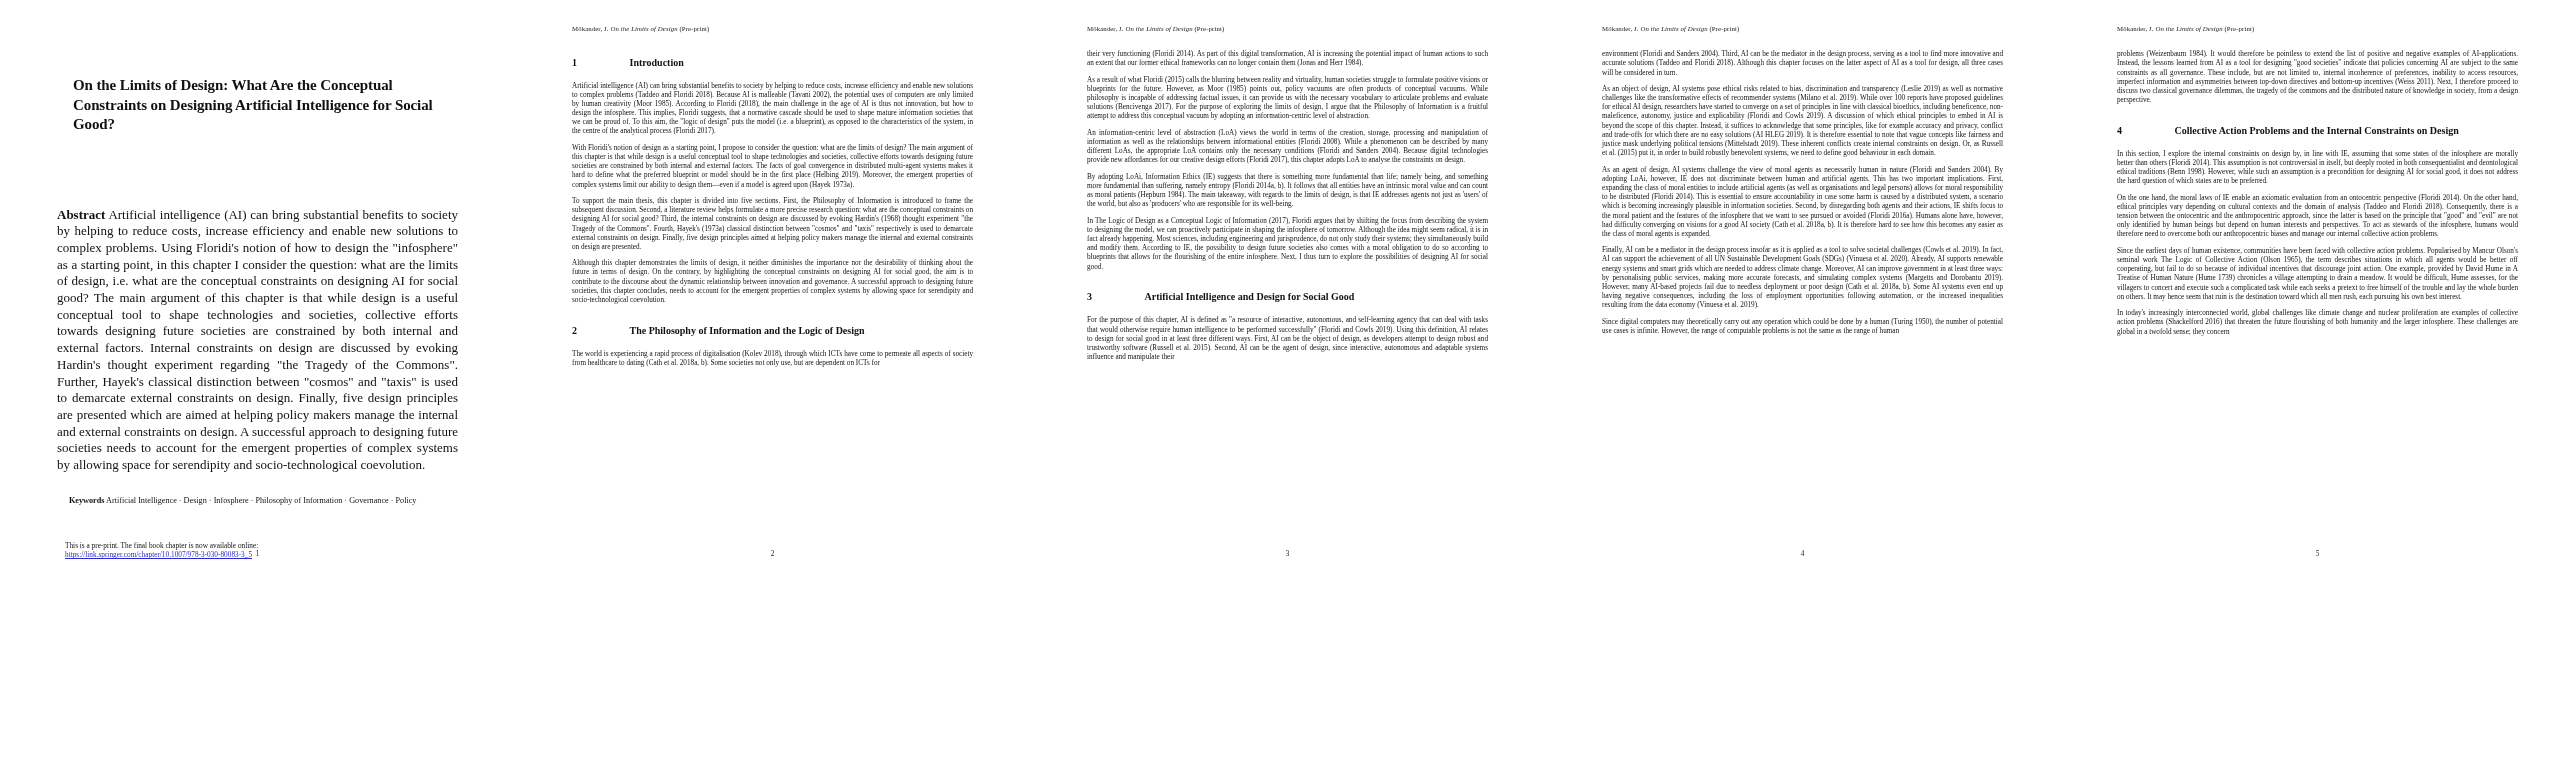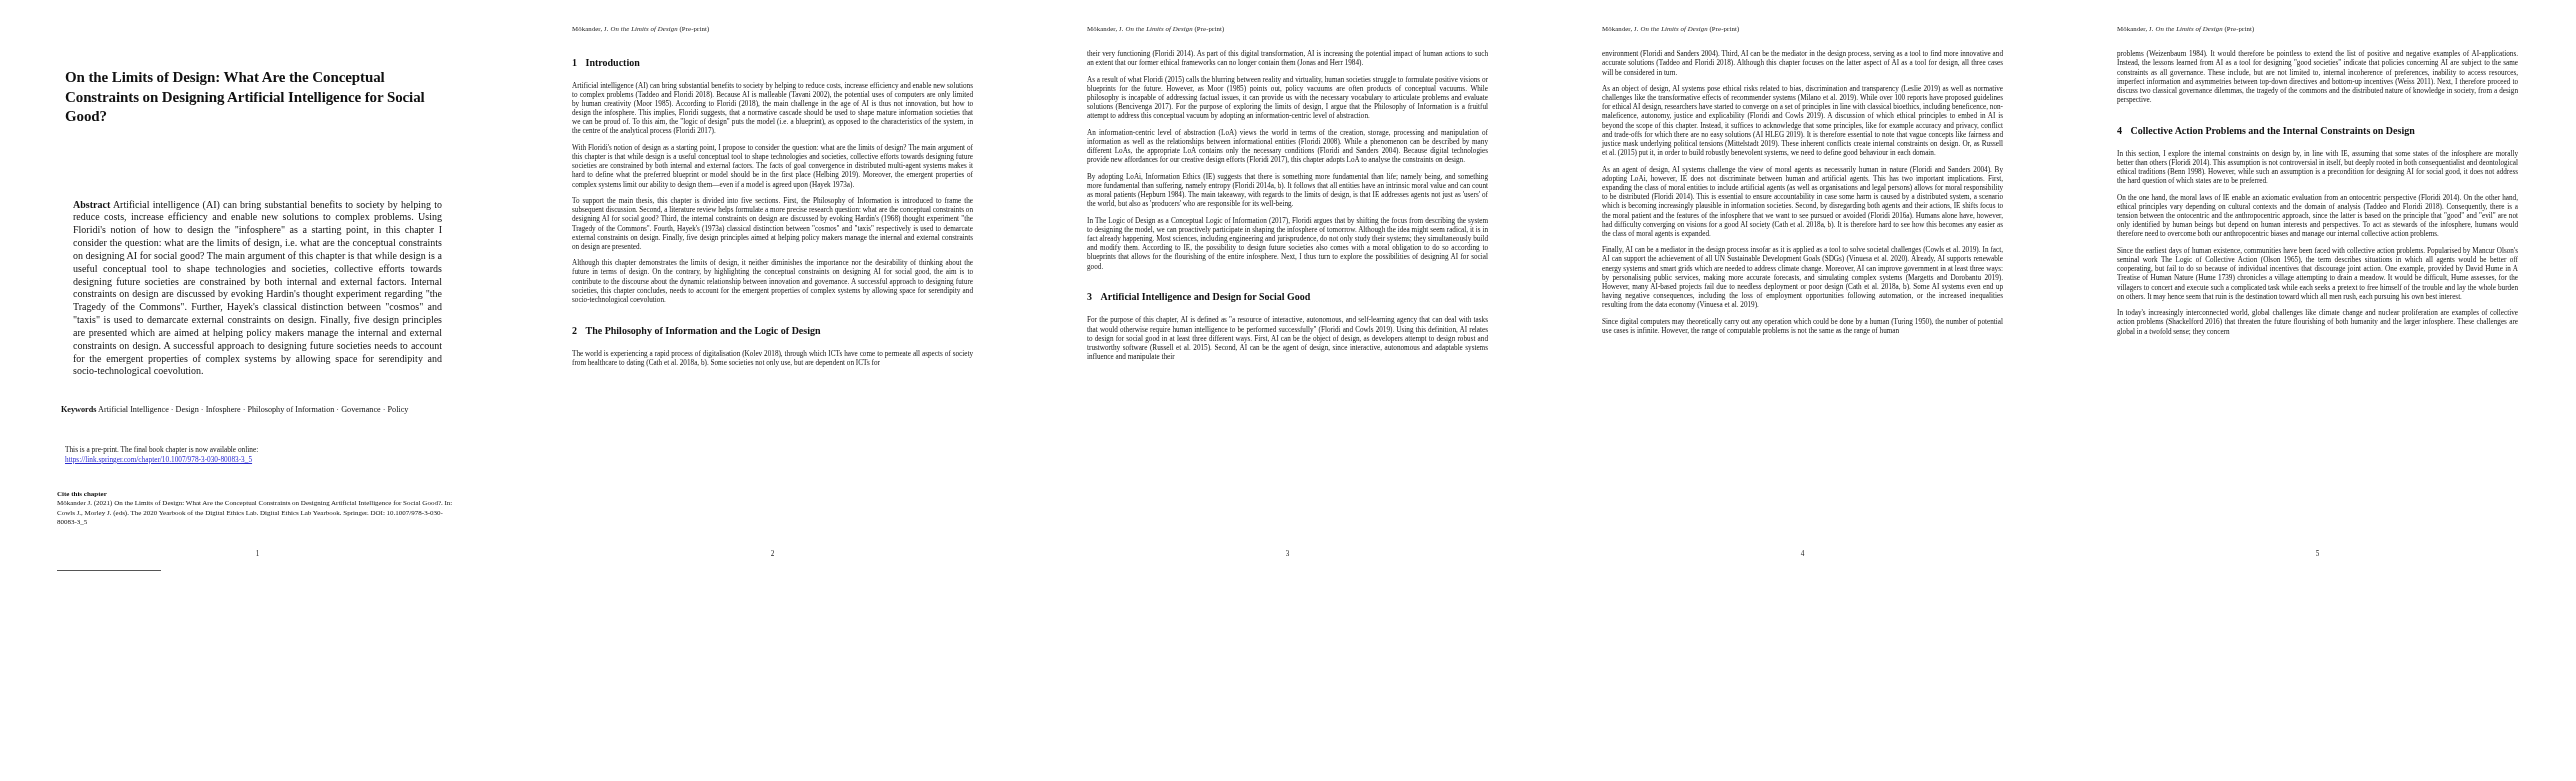--- a/index.html
+++ b/index.html
@@ -46,44 +46,44 @@
     letter-spacing: 0.1px;
     white-space: nowrap;
   }
   .runhead i { font-style: italic; }
   
   .doc-title {
     font-weight: bold;
     font-size: 15px;
     line-height: 1.30;
     letter-spacing: -0.1px;
-    margin: 8px;
+    margin: 16px;
     padding-top: 60px;
   }
   .doc-author {
     font-weight: bold;
     font-size: 10px;
     line-height: 1.3;
     margin: 0;
     padding-top: 26px;
   }
   .abstract {
-    font-size: 10px;
+    font-size: 13px;
     line-height: 1.285;
     text-align: justify;
-    margin: 16px;
+    margin: 0;
     padding-top: 56px;
     hyphens: auto;
   }
   .abstract b { font-weight: bold; }
   .keywords {
     font-size: 8.2px;
     line-height: 1.285;
     text-align: left;
-    margin: 4px;
+    margin: 12px;
     padding-top: 10.4px;
   }
   .keywords b { font-weight: bold; }
   .preprint-note {
     font-size: 7.3px;
     line-height: 1.30;
     padding-top: 22px;
     margin: 8px;
   }
   .preprint-note a,
@@ -119,21 +119,21 @@
   
   .sec-head {
     font-weight: bold;
     font-size: 10px;
     line-height: 1.26;
     margin: 0;
     display: flex;
     gap: 8.5px;
   }
   .sec-head .num { flex: 0 0 auto; }
-  .sec-head .txt { flex: 1 1 auto; }
+  .sec-head .txt { flex: 1 1 auto; margin-left: 44px; }
   .sec-1 { padding-top: 23.4px; }
   .body-p {
     font-size: 7.2px;
     line-height: 1.276;
     text-align: justify;
     margin: 0;
     hyphens: auto;
     text-indent: 0;
   }
   .gap-after-head { height: 12.4px; }

